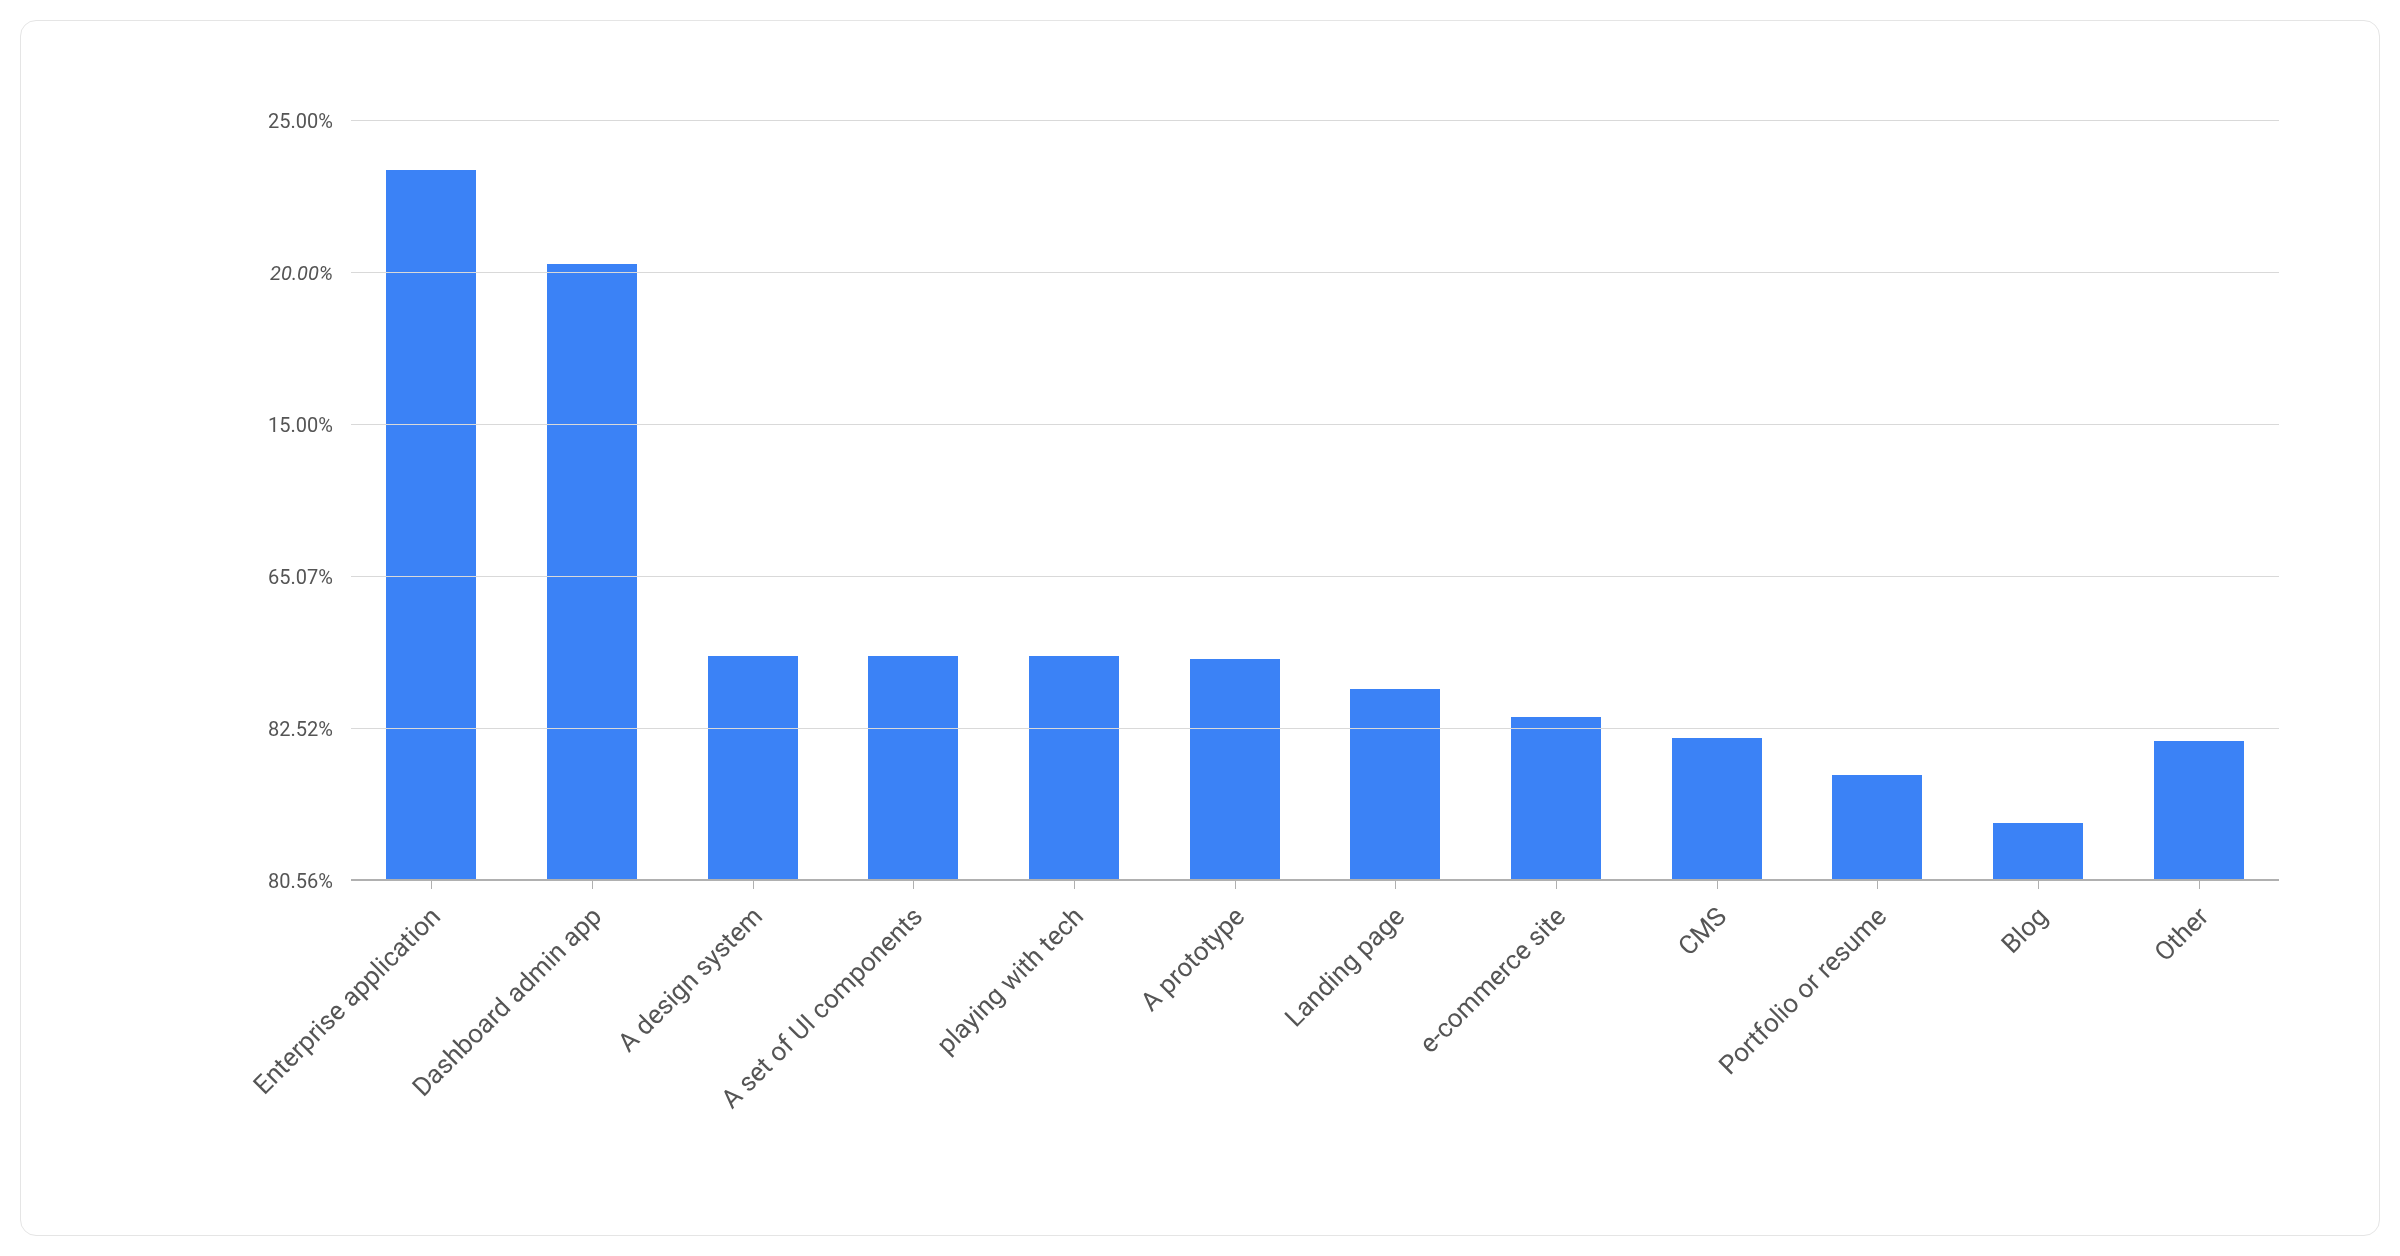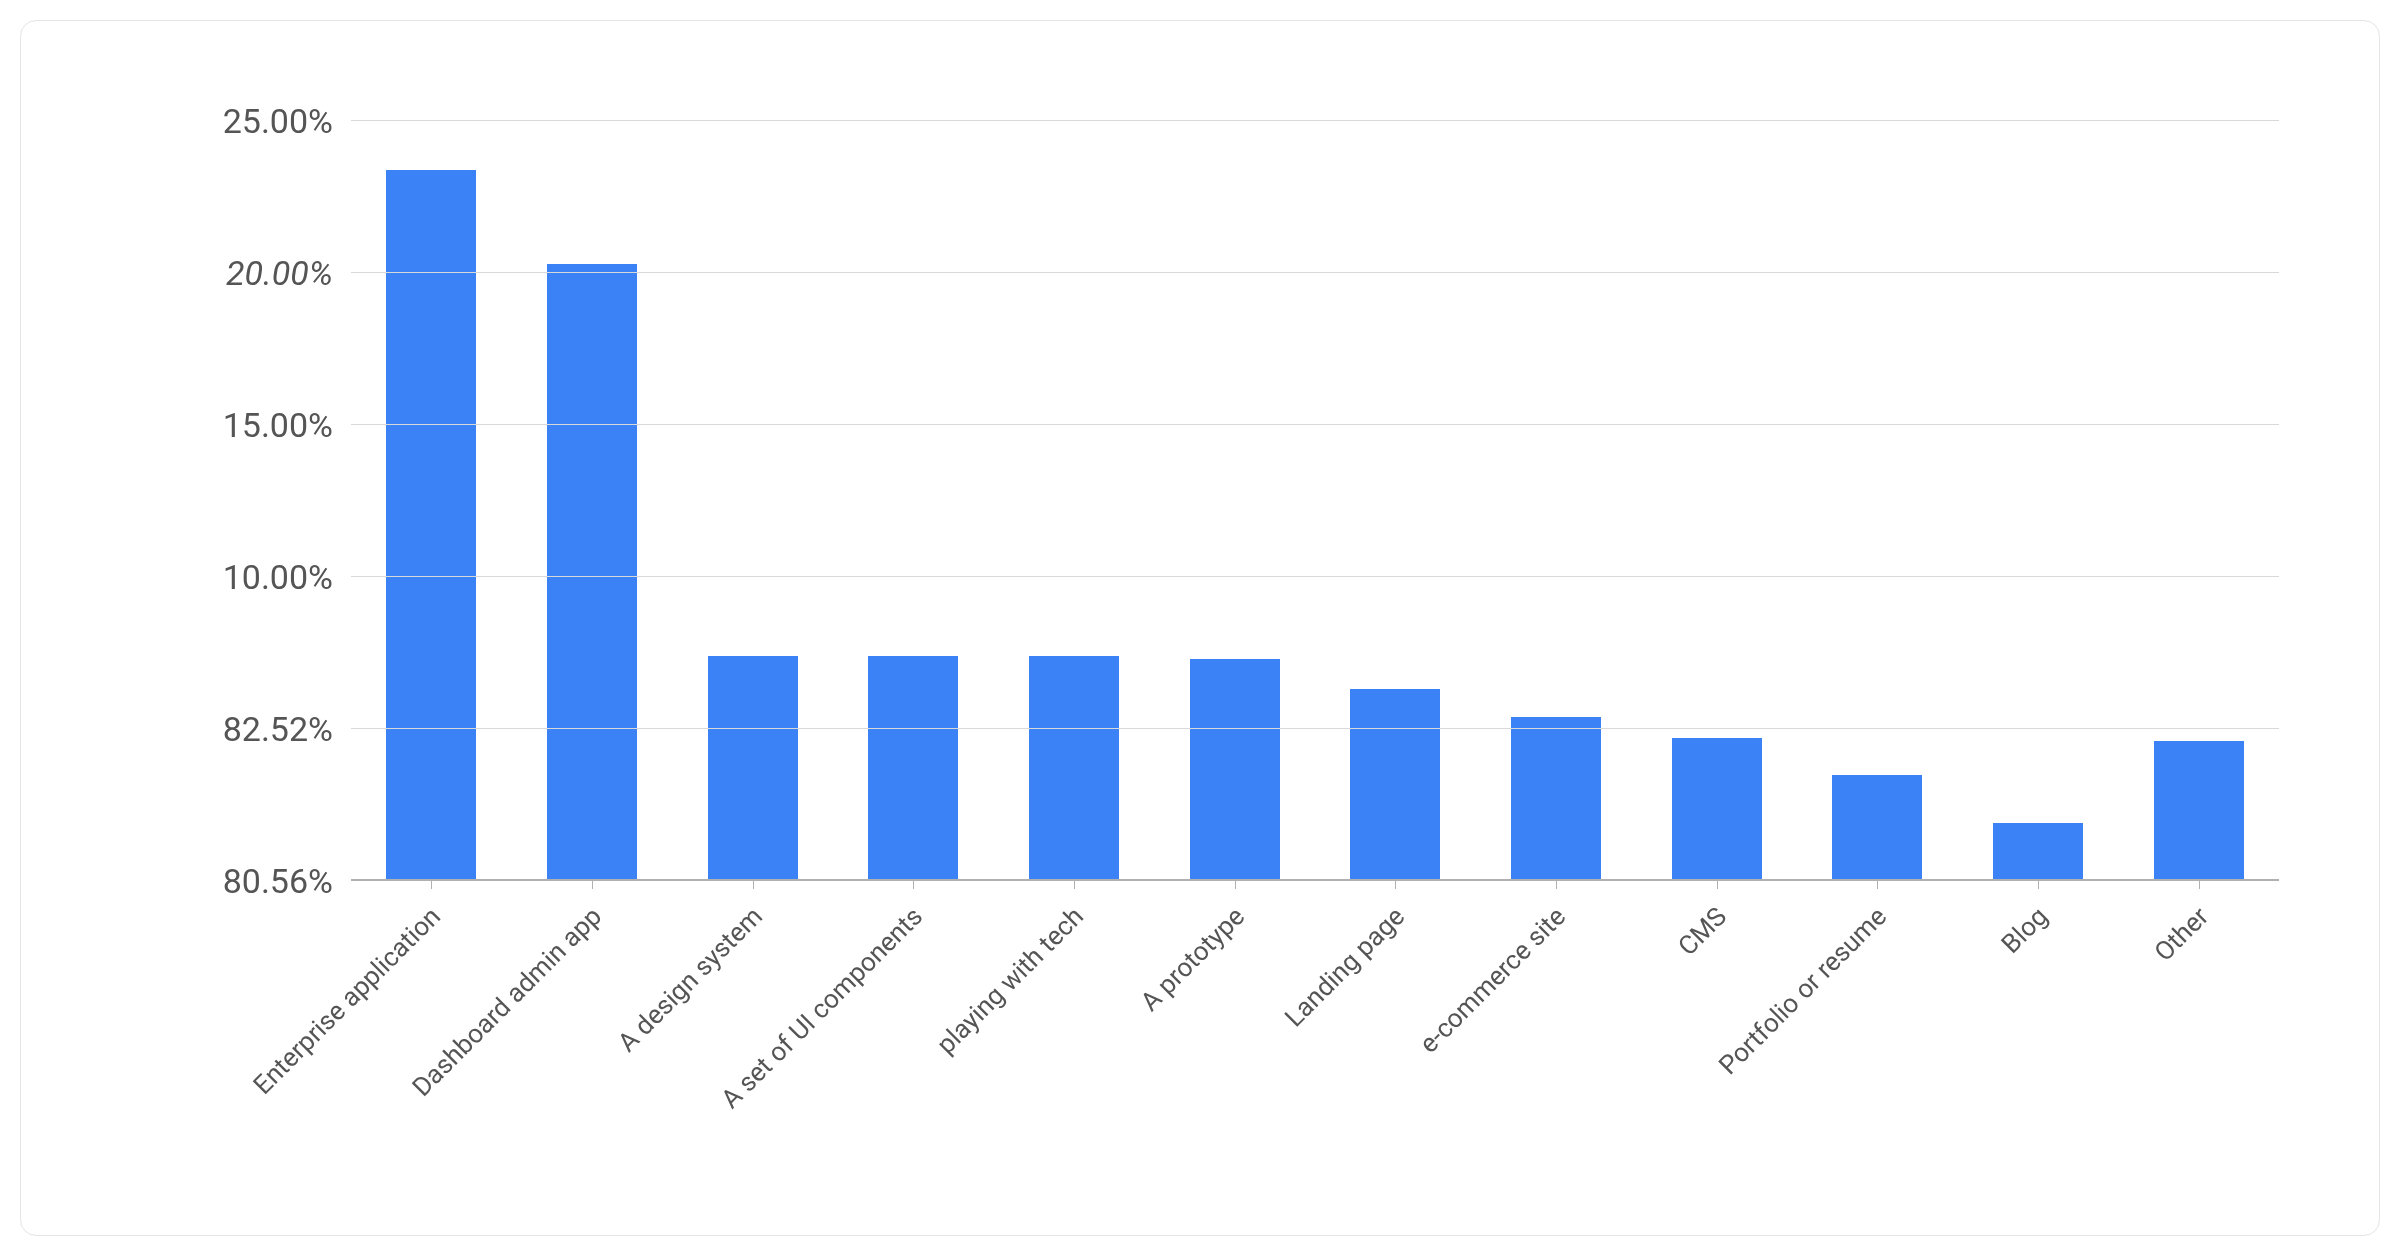--- a/index.html
+++ b/index.html
@@ -50,21 +50,21 @@
       right: 0;
       height: 2px;
       background: #b0b0b0;
       bottom: 0;
     }
     .y-tick-label {
       position: absolute;
       right: 100%;
       transform: translateY(-50%);
       padding-right: 18px;
-      font-size: 34px;
+      font-size: 20px;
       color: #555;
       white-space: nowrap;
     }
     .bars {
       position: absolute;
       left: 0;
       right: 0;
       bottom: 0;
       top: 0;
       display: flex;
@@ -172,21 +172,21 @@
             <div class="bar" style="height: 18.4%; background: rgb(59, 130, 246);"></div>
             <div class="x-tick"></div>
             <div class="x-label"><span class="x-label-inner">Other</span></div>
           </div>
         </div>
       <div class="baseline"></div>
     <div class="y-tick-label" style="bottom: 0%; transform: translateY(50%);">80.56%</div>
         <div class="gridline" style="bottom: 20%;"></div>
         <div class="y-tick-label" style="bottom: 20%; transform: translateY(50%);">82.52%</div>
         <div class="gridline" style="bottom: 40%;"></div>
-        <div class="y-tick-label" style="bottom: 40%; transform: translateY(50%);">10.00%</div>
+        <div class="y-tick-label" style="bottom: 40%; transform: translateY(50%);">65.07%</div>
         <div class="gridline" style="bottom: 60%;"></div>
         <div class="y-tick-label" style="bottom: 60%; transform: translateY(50%); margin-top: 44px;">15.00%</div>
         <div class="gridline" style="bottom: 80%;"></div>
         <div class="y-tick-label" style="bottom: 80%; transform: translateY(50%); font-style: italic;">20.00%</div>
         <div class="gridline" style="bottom: 100%;"></div>
         <div class="y-tick-label" style="bottom: 100%; transform: translateY(50%);">25.00%</div>
       </div>
   </div>
 </div>
 

